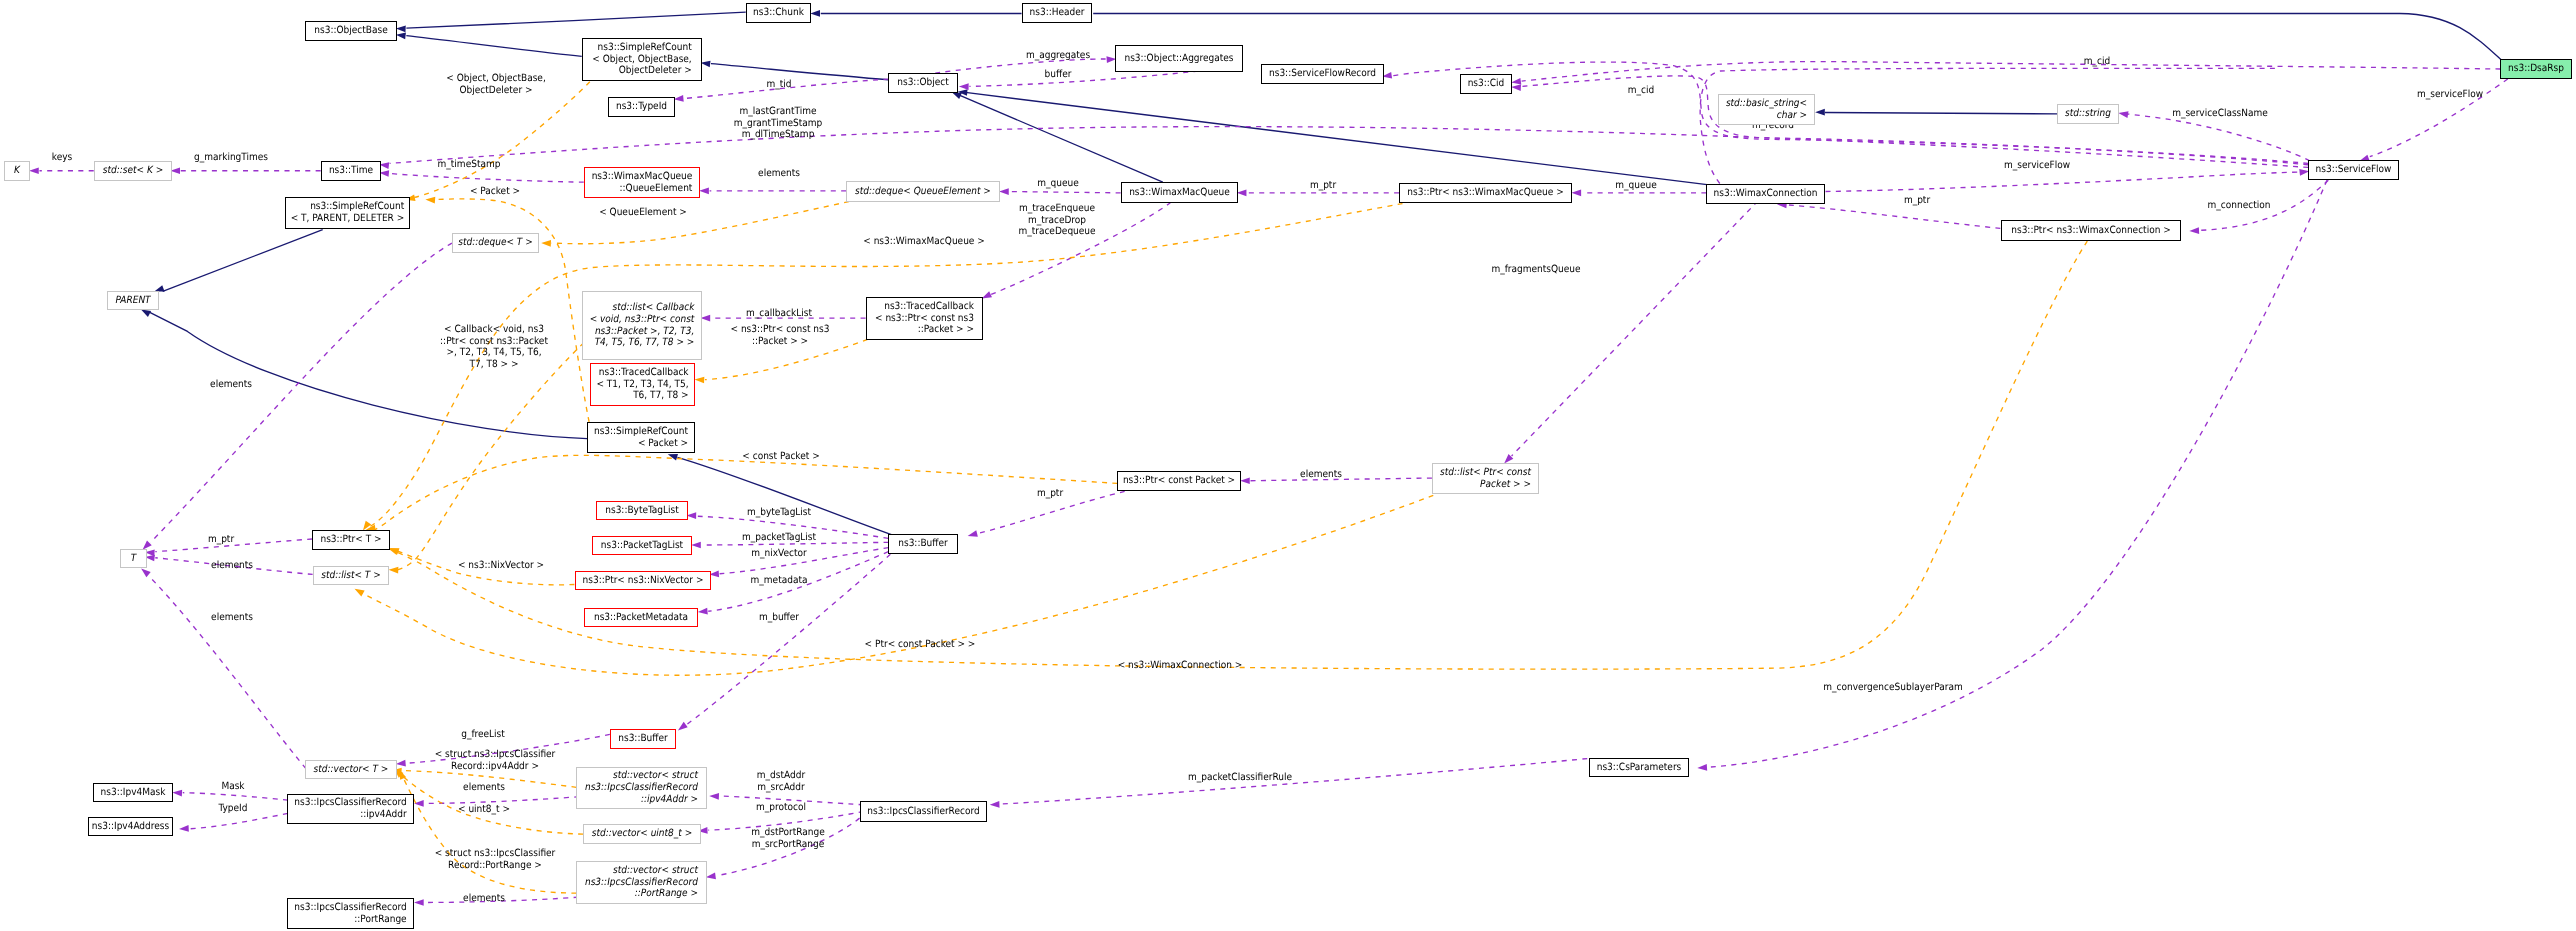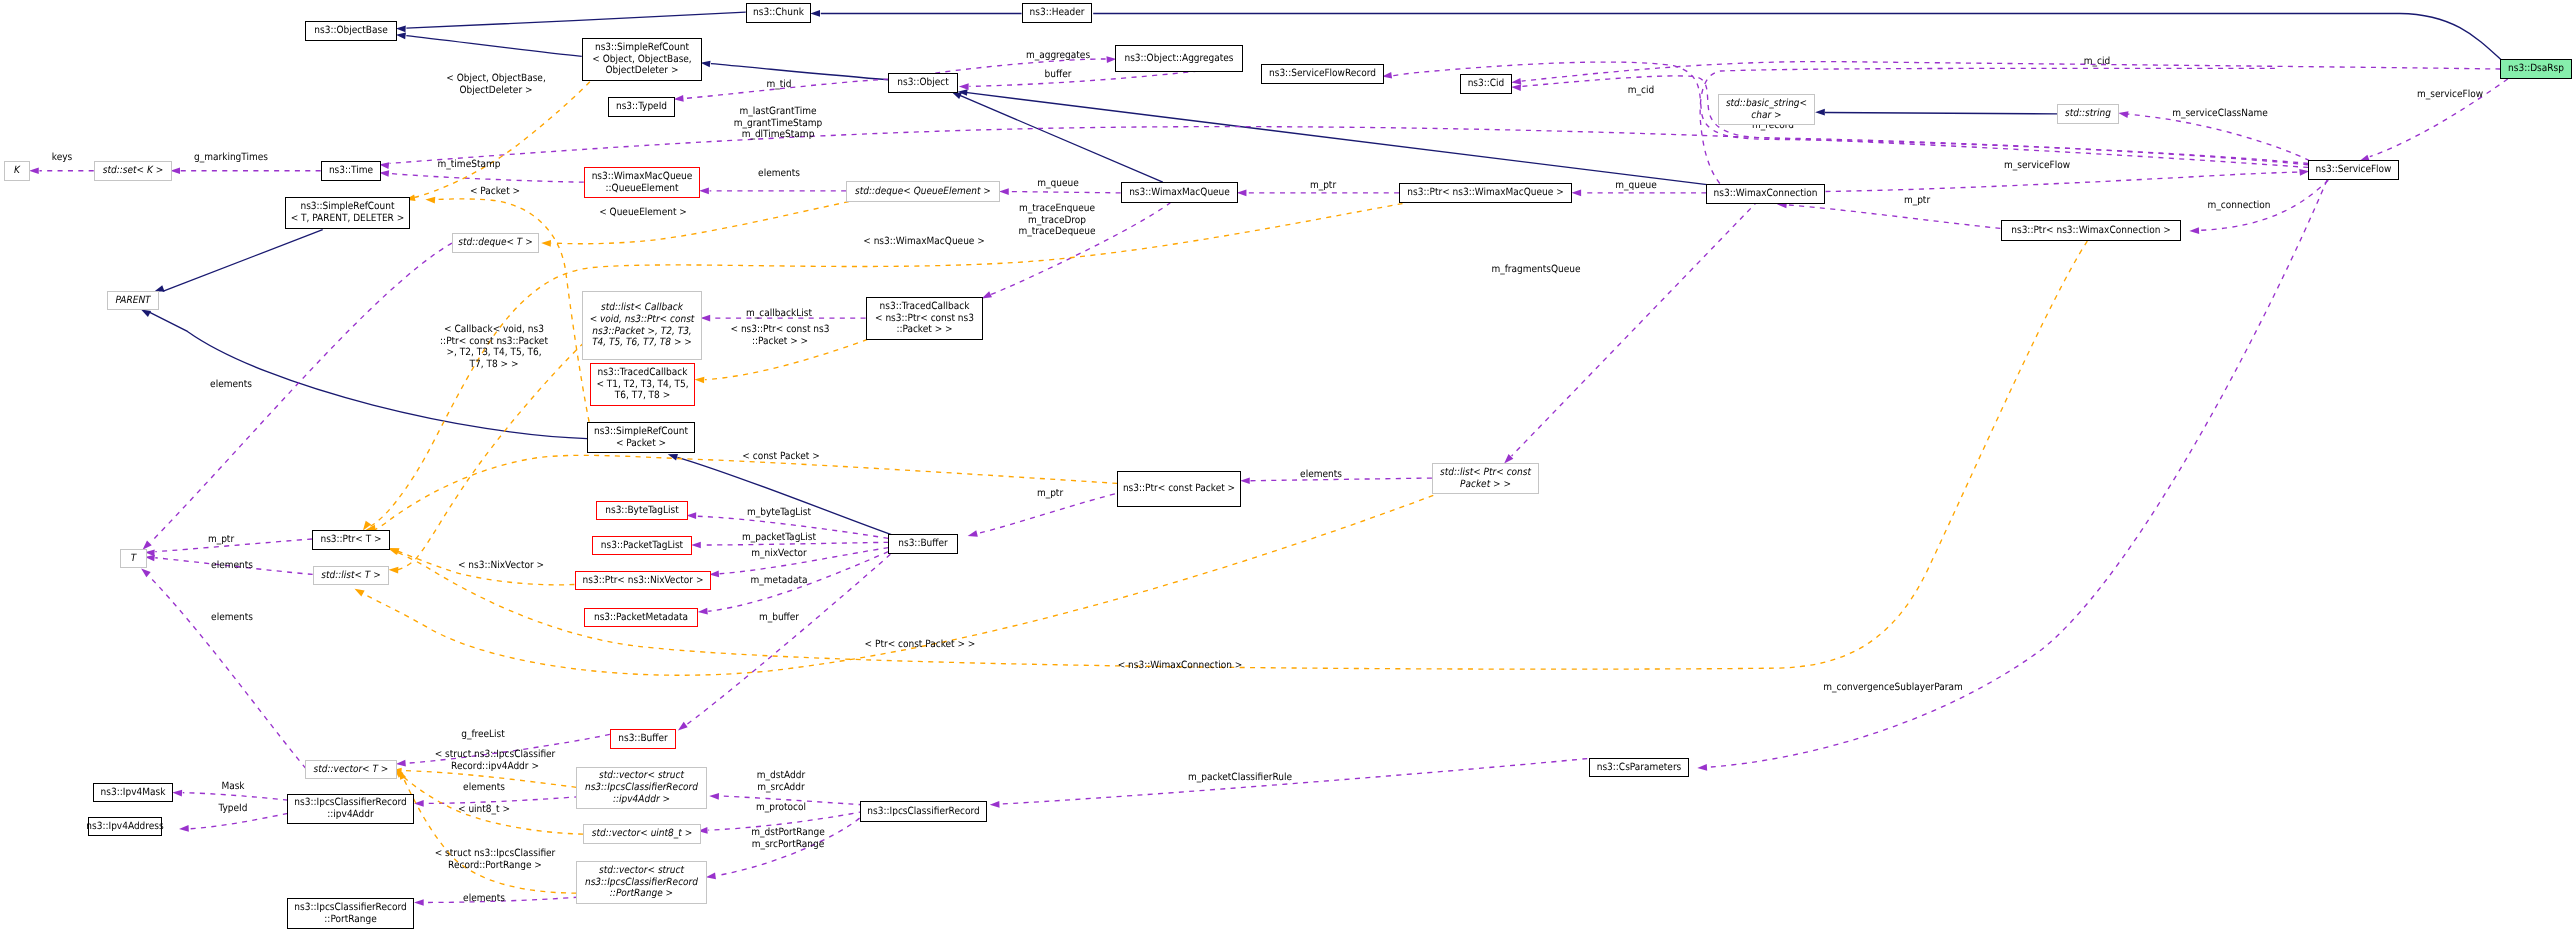--- a/index.html
+++ b/index.html
@@ -1,20 +1,20 @@
 <!DOCTYPE html>
 <html style="font-size:10.7px"><head>
 <meta charset="utf-8">
 <style>
 html,body{margin:0;padding:0;background:#fff;}
 #canvas{position:relative;width:2576px;height:932px;background:#fff;overflow:hidden;
  font-family:"DejaVu Sans",sans-serif;font-stretch:condensed;-webkit-font-smoothing:antialiased;text-rendering:geometricPrecision;}
 #edges{position:absolute;left:0;top:0;}
 .node{position:absolute;box-sizing:border-box;background:#fff;display:flex;
- align-items:center;justify-content:center;text-align:center;color:#000;
+ align-items:center;justify-content:center;text-align:right;color:#000;
  font-size:10px;line-height:11.8px;white-space:pre;z-index:3;}
 .node.black{border:1.2px solid #000;}
 .node.grey{border:1.2px solid #c5c5c5;font-style:italic;}
 .node.red{border:1.2px solid #f00;}
 .node.curr{border:1.2px solid #000;background:#86efac;}
 .elabel{position:absolute;color:#000;font-size:10px;line-height:11.6px;white-space:pre;
  text-align:center;transform:translateX(-50%);z-index:2;}
 </style>
 </head>
 <body>
@@ -191,42 +191,42 @@
 ns3::Packet &gt;, T2, T3,
 T4, T5, T6, T7, T8 &gt; &gt;</span></div>
 <div class="node black" style="left:866px;top:297px;width:117px;height:43px"><span>ns3::TracedCallback
 &lt; ns3::Ptr&lt; const ns3
 ::Packet &gt; &gt;</span></div>
 <div class="node red" style="left:590px;top:363px;width:105px;height:43px"><span>ns3::TracedCallback
 &lt; T1, T2, T3, T4, T5,
 T6, T7, T8 &gt;</span></div>
 <div class="node black" style="left:587px;top:422px;width:108px;height:31px"><span>ns3::SimpleRefCount
 &lt; Packet &gt;</span></div>
-<div class="node black" style="left:1117px;top:471px;width:124px;height:36px"><span>ns3::Ptr&lt; const Packet &gt;</span></div>
+<div class="node black" style="left:1117px;top:471px;width:124px;height:20px"><span>ns3::Ptr&lt; const Packet &gt;</span></div>
 <div class="node grey" style="left:1432px;top:463px;width:107px;height:31px"><span>std::list&lt; Ptr&lt; const
 Packet &gt; &gt;</span></div>
 <div class="node red" style="left:596px;top:501px;width:92px;height:19.4px"><span>ns3::ByteTagList</span></div>
 <div class="node red" style="left:592px;top:536px;width:100px;height:19.4px"><span>ns3::PacketTagList</span></div>
 <div class="node black" style="left:888px;top:534px;width:70px;height:20px"><span>ns3::Buffer</span></div>
 <div class="node black" style="left:312px;top:530px;width:78px;height:20px"><span>ns3::Ptr&lt; T &gt;</span></div>
 <div class="node grey" style="left:120px;top:549px;width:27px;height:19.4px"><span>T</span></div>
 <div class="node grey" style="left:313px;top:566px;width:76px;height:19.4px"><span>std::list&lt; T &gt;</span></div>
 <div class="node red" style="left:575px;top:571px;width:136px;height:19.4px"><span>ns3::Ptr&lt; ns3::NixVector &gt;</span></div>
 <div class="node red" style="left:584px;top:608px;width:114px;height:19.4px"><span>ns3::PacketMetadata</span></div>
 <div class="node red" style="left:610px;top:729px;width:66px;height:20px"><span>ns3::Buffer</span></div>
 <div class="node black" style="left:1589px;top:758px;width:100px;height:19.4px"><span>ns3::CsParameters</span></div>
 <div class="node grey" style="left:305px;top:760px;width:92px;height:19px"><span>std::vector&lt; T &gt;</span></div>
 <div class="node black" style="left:93px;top:783px;width:80px;height:19.4px"><span>ns3::Ipv4Mask</span></div>
 <div class="node grey" style="left:576px;top:767px;width:131px;height:42px"><span>std::vector&lt; struct
 ns3::IpcsClassifierRecord
 ::ipv4Addr &gt;</span></div>
 <div class="node black" style="left:287px;top:794px;width:127px;height:29.5px"><span>ns3::IpcsClassifierRecord
 ::ipv4Addr</span></div>
 <div class="node black" style="left:860px;top:801px;width:127px;height:21px"><span>ns3::IpcsClassifierRecord</span></div>
-<div class="node black" style="left:88px;top:817px;width:74px;height:19.4px"><span>ns3::Ipv4Address</span></div>
+<div class="node black" style="left:88px;top:817px;width:85px;height:19.4px"><span>ns3::Ipv4Address</span></div>
 <div class="node grey" style="left:583px;top:824px;width:118px;height:20px"><span>std::vector&lt; uint8_t &gt;</span></div>
 <div class="node grey" style="left:576px;top:861px;width:131px;height:43px"><span>std::vector&lt; struct
 ns3::IpcsClassifierRecord
 ::PortRange &gt;</span></div>
 <div class="node black" style="left:287px;top:898px;width:127px;height:31px"><span>ns3::IpcsClassifierRecord
 ::PortRange</span></div>
 <div class="elabel" style="left:496px;top:73px"><span>&lt; Object, ObjectBase,
 ObjectDeleter &gt;</span></div>
 <div class="elabel" style="left:1058px;top:50px"><span>m_aggregates</span></div>
 <div class="elabel" style="left:1058px;top:69px"><span>buffer</span></div>

